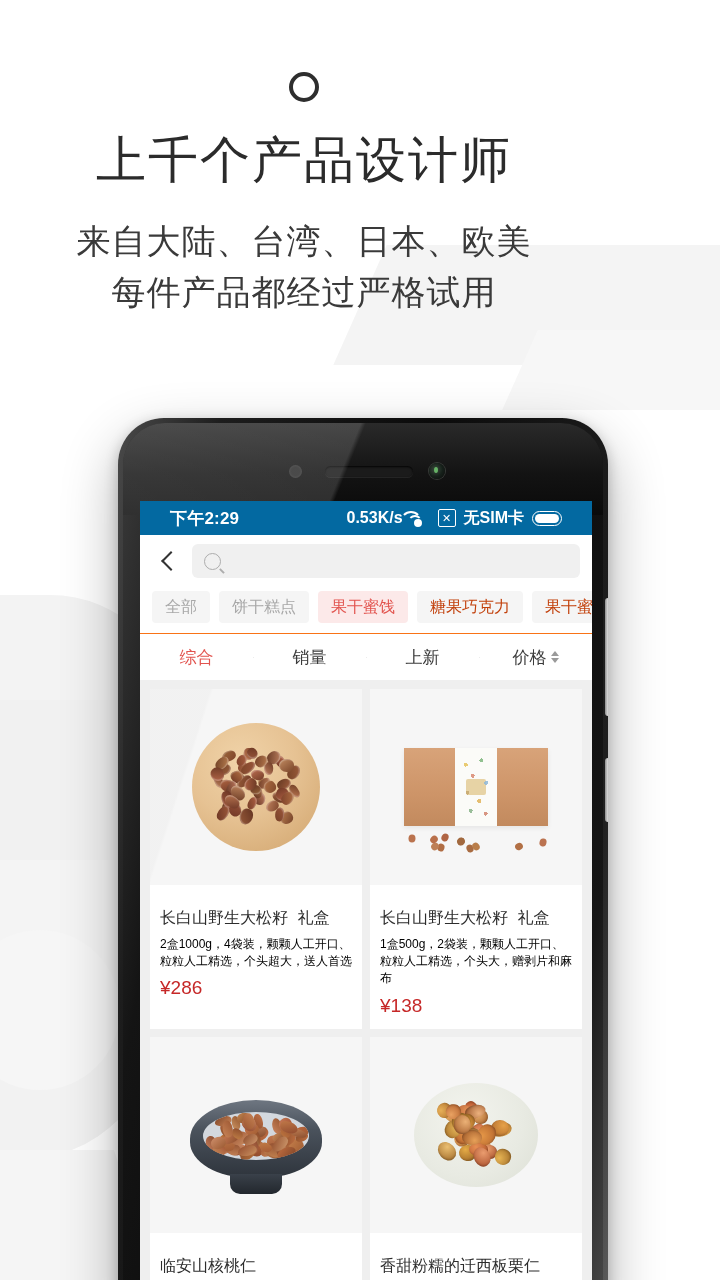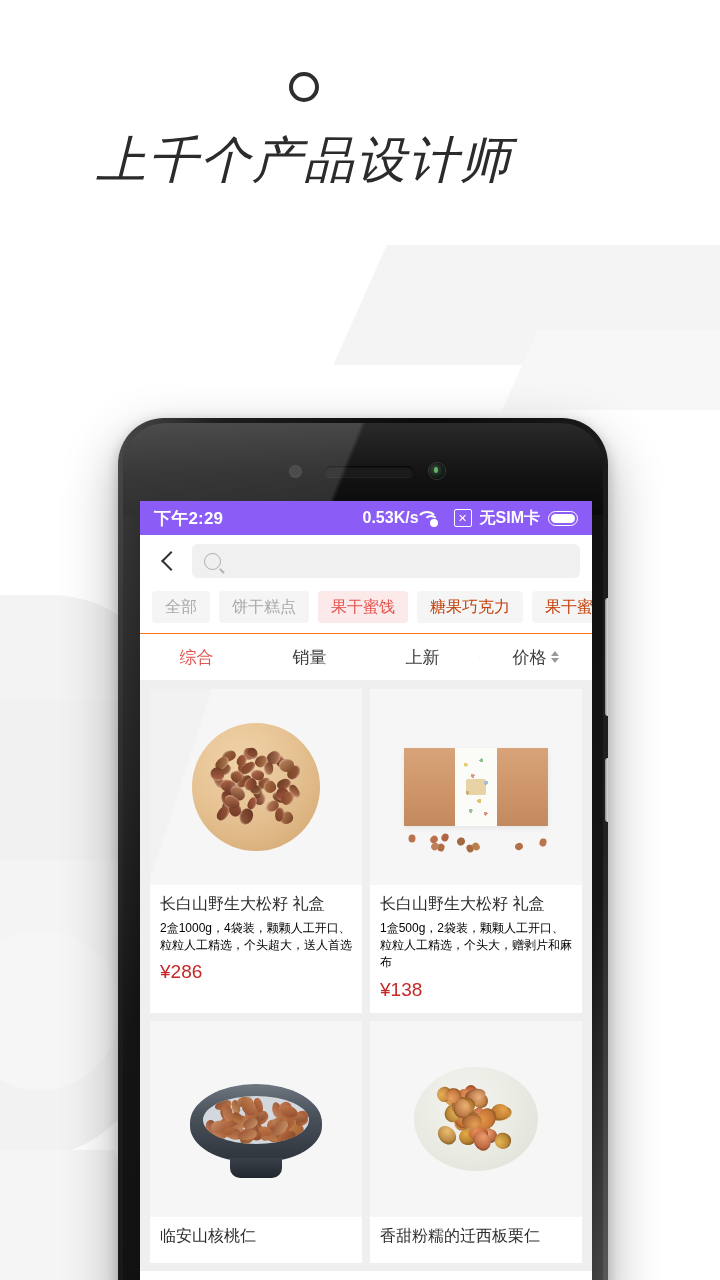--- a/index.html
+++ b/index.html
@@ -18,21 +18,21 @@
   .sh-a{top:245px;left:360px;width:420px;height:120px;transform:skewX(-24deg);background:#f4f4f4;}
   .sh-b{top:330px;left:520px;width:320px;height:80px;transform:skewX(-24deg);background:#f7f7f7;}
   .sh-c{top:595px;left:-120px;width:300px;height:130px;border-radius:0 140px 0 0;background:#f3f3f3;}
   .sh-d{top:700px;left:-160px;width:360px;height:170px;transform:skewX(20deg);background:#f1f1f1;}
   .sh-e{top:860px;left:-180px;width:330px;height:150px;transform:skewX(-22deg);background:#f4f4f4;}
   .sh-f{top:1020px;left:-140px;width:300px;height:140px;border-radius:0 0 160px 0;background:#f2f2f2;}
   .sh-g{top:1150px;left:-180px;width:320px;height:160px;transform:skewX(18deg);background:#f5f5f5;}
   .sh-h{top:930px;left:-40px;width:160px;height:160px;border-radius:50%;background:#f6f6f6;}
 
   
-  .hero{position:absolute;top:0;left:0;width:608px;text-align:center;font-style:italic;}
+  .hero{position:absolute;top:0;left:0;width:608px;text-align:center;}
   .ring-wrap{margin-top:72px;display:flex;justify-content:center;}
   .ring{width:30px;height:30px;border:4px solid #2e2e2e;border-radius:50%;box-sizing:border-box;}
   .hero-title{margin-top:30px;font-size:50px;line-height:1.15;color:#2b2b2b;letter-spacing:2px;font-weight:400;}
   .hero-sub{margin-top:26px;font-size:34px;line-height:1.52;color:#3a3a3a;letter-spacing:1px;font-weight:400;}
 
   
   .phone{
     position:absolute;left:118px;top:418px;width:490px;height:900px;
     border-radius:46px 46px 12px 12px;
     background:linear-gradient(100deg,#4a4a4a 0%,#1d1d1d 16%,#0b0b0b 48%,#202020 86%,#5e5e5e 100%);
@@ -56,21 +56,21 @@
   .camera{position:absolute;left:306px;top:40px;width:16px;height:16px;border-radius:50%;background:radial-gradient(circle at 40% 40%,#3a4a3c 0%,#16201a 52%,#0b0b0b 100%);box-shadow:0 0 0 1px rgba(120,130,120,.35);}
   .camera:after{content:"";position:absolute;left:5px;top:4px;width:4px;height:6px;border-radius:50%;background:#6bbf6b;opacity:.9;}
 
   
   .btn-vol{position:absolute;right:-3px;top:180px;width:6px;height:118px;border-radius:3px;background:linear-gradient(90deg,#8d8d8d,#d6d6d6 45%,#7a7a7a);}
   .btn-pwr{position:absolute;right:-3px;top:340px;width:6px;height:64px;border-radius:3px;background:linear-gradient(90deg,#8d8d8d,#d6d6d6 45%,#7a7a7a);}
 
   
   .screen{position:absolute;left:17px;top:78px;width:452px;bottom:0;background:#ffffff;overflow:hidden;}
 
-  .statusbar{height:34px;background:#8b5cf6;display:flex;align-items:center;padding:0 14px;color:#fff;font-size:17px;}
+  .statusbar{height:34px;background:#0369a1;display:flex;align-items:center;padding:0 30px;color:#fff;font-size:17px;}
   .sb-left{flex:0 0 auto;font-weight:600;letter-spacing:.2px;}
   .sb-spacer{flex:1 1 auto;}
   .sb-right{display:flex;align-items:center;gap:8px;font-size:16px;font-weight:600;}
   .ic-wifi{display:inline-block;width:19px;height:14px;position:relative;}
   .ic-wifi i{position:absolute;left:50%;border:2px solid #fff;border-bottom-color:transparent;border-left-color:transparent;border-right-color:transparent;border-radius:50%;transform:translateX(-50%) rotate(0deg);}
   .ic-wifi i.w1{width:18px;height:18px;top:0;margin-left:-9px;left:50%;}
   .ic-wifi i.w2{width:11px;height:11px;top:3.5px;margin-left:-5.5px;left:50%;}
   .ic-wifi i.w3{width:4px;height:4px;top:8px;margin-left:-2px;left:50%;border-radius:50%;background:#fff;border-color:#fff;}
   .ic-xbox{width:16px;height:16px;border:1.6px solid #fff;border-radius:2px;display:flex;align-items:center;justify-content:center;font-size:11px;line-height:1;font-weight:700;}
   .ic-batt{width:30px;height:15px;border:1.6px solid #fff;border-radius:8px;position:relative;box-sizing:border-box;}
@@ -103,21 +103,21 @@
   .arrows b.up{border-bottom:5px solid #9a9a9a;}
   .arrows b.dn{border-top:5px solid #9a9a9a;}
 
   
   .grid{background:#efefef;padding:8px 0 0 0;}
   .row{display:flex;gap:8px;padding:0 10px 8px 10px;}
   .card{flex:1 1 0;background:#fff;overflow:hidden;min-width:0;}
   .thumb{height:196px;background:#f6f6f6;position:relative;overflow:hidden;}
   .thumb .gloss{position:absolute;inset:0;background:linear-gradient(108deg,rgba(240,240,240,.75) 0%,rgba(240,240,240,.75) 22%,rgba(255,255,255,0) 23%);}
   .card-body{padding:8px 10px 12px 10px;}
-  .p-title{font-size:16px;color:#2d2d2d;line-height:1.35;margin:0 0 5px 0;white-space:nowrap;overflow:hidden;text-overflow:ellipsis;}
+  .p-title{font-size:16px;color:#2d2d2d;line-height:1.35;margin:16px 0 5px 0;white-space:nowrap;overflow:hidden;text-overflow:ellipsis;font-family:Liberation Mono, monospace;}
   .p-desc{font-size:12px;color:#000000;line-height:1.45;margin:0 0 7px 0;}
   .p-price{font-size:19px;color:#c62828;margin:0;}
 
   
   .art{position:absolute;inset:0;}
   
   .plate{position:absolute;left:50%;top:50%;transform:translate(-50%,-50%);width:128px;height:128px;border-radius:50%;
          background:radial-gradient(circle at 38% 30%,#f0d3a8 0%,#e6c293 46%,#d9b07c 78%,#caa06d 100%);}
   .nutpile{position:absolute;left:50%;top:50%;transform:translate(-50%,-50%);width:96px;height:78px;}
   .nut{position:absolute;border-radius:52% 48% 46% 54%;background:linear-gradient(140deg,#a5553a,#7e3a24);box-shadow:inset 1px 1px 1px rgba(255,255,255,.25);}
@@ -162,20 +162,24 @@
     <div class="bg-shape sh-f"></div>
     <div class="bg-shape sh-g"></div>
     <div class="bg-shape sh-h"></div>
   </div>
 
   <div class="hero">
     <div class="ring-wrap">
       <div class="ring"></div>
     </div>
     <div class="hero-title">上千个产品设计师</div>
+    <div class="hero-sub">
+      <div>来自大陆、台湾、日本、欧美</div>
+      <div>每件产品都经过严格试用</div>
+    </div>
   </div>
 
   <div class="phone">
     <div class="btn-vol"></div>
     <div class="btn-pwr"></div>
 
     <div class="phone-inner">
       <div class="phone-glass">
         <div class="sensor"></div>
         <div class="speaker"></div>

